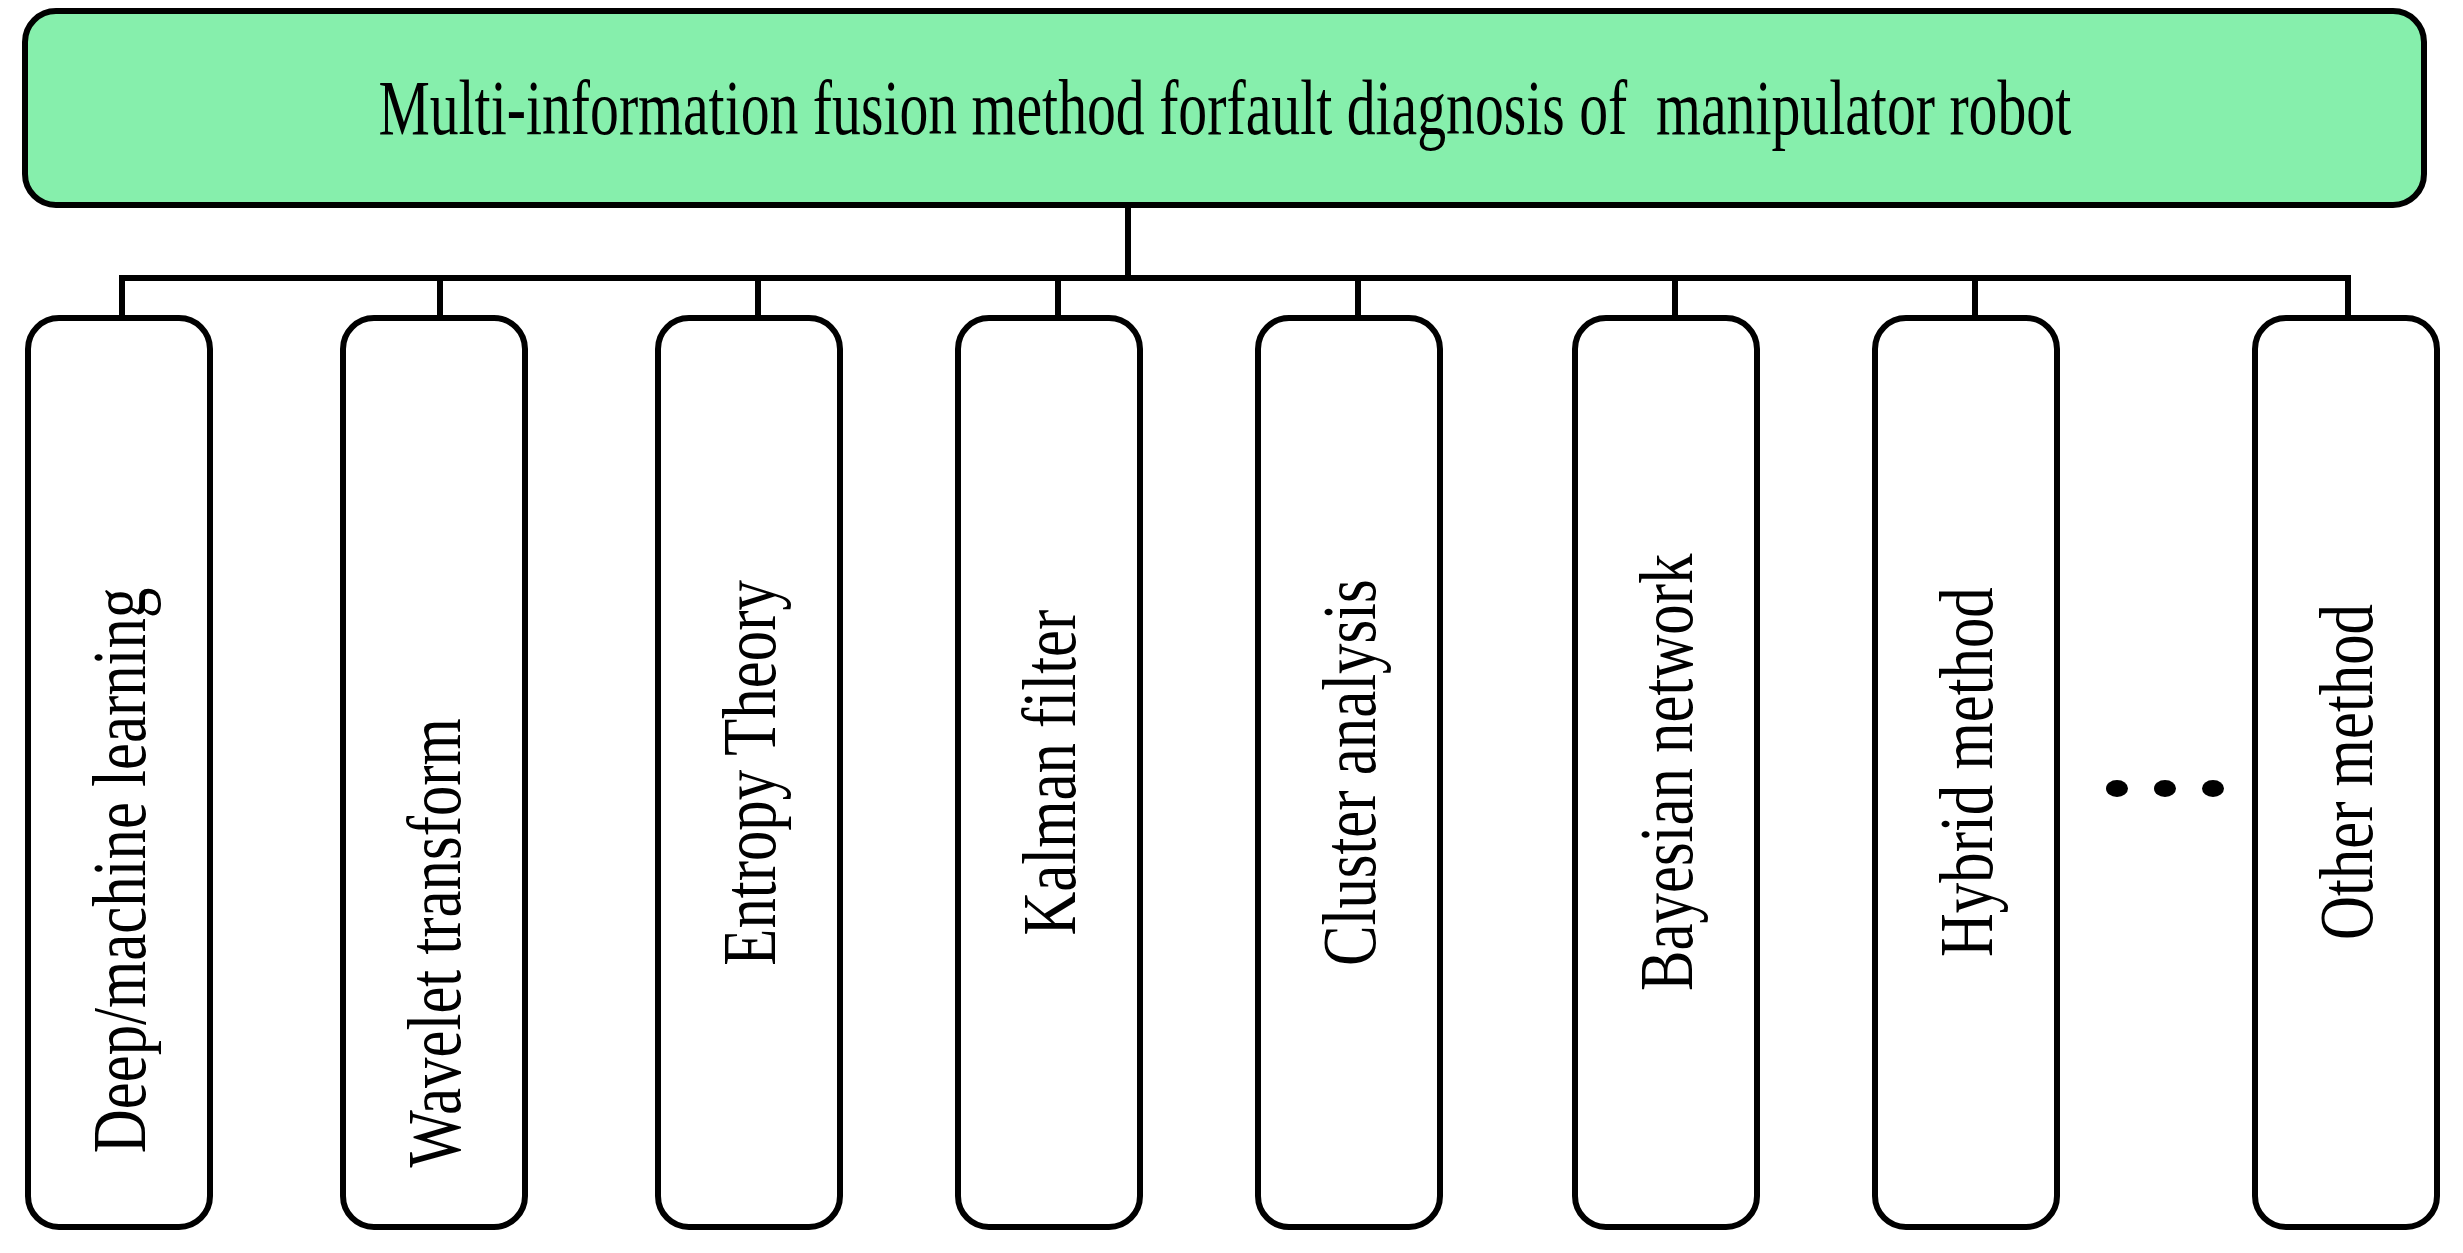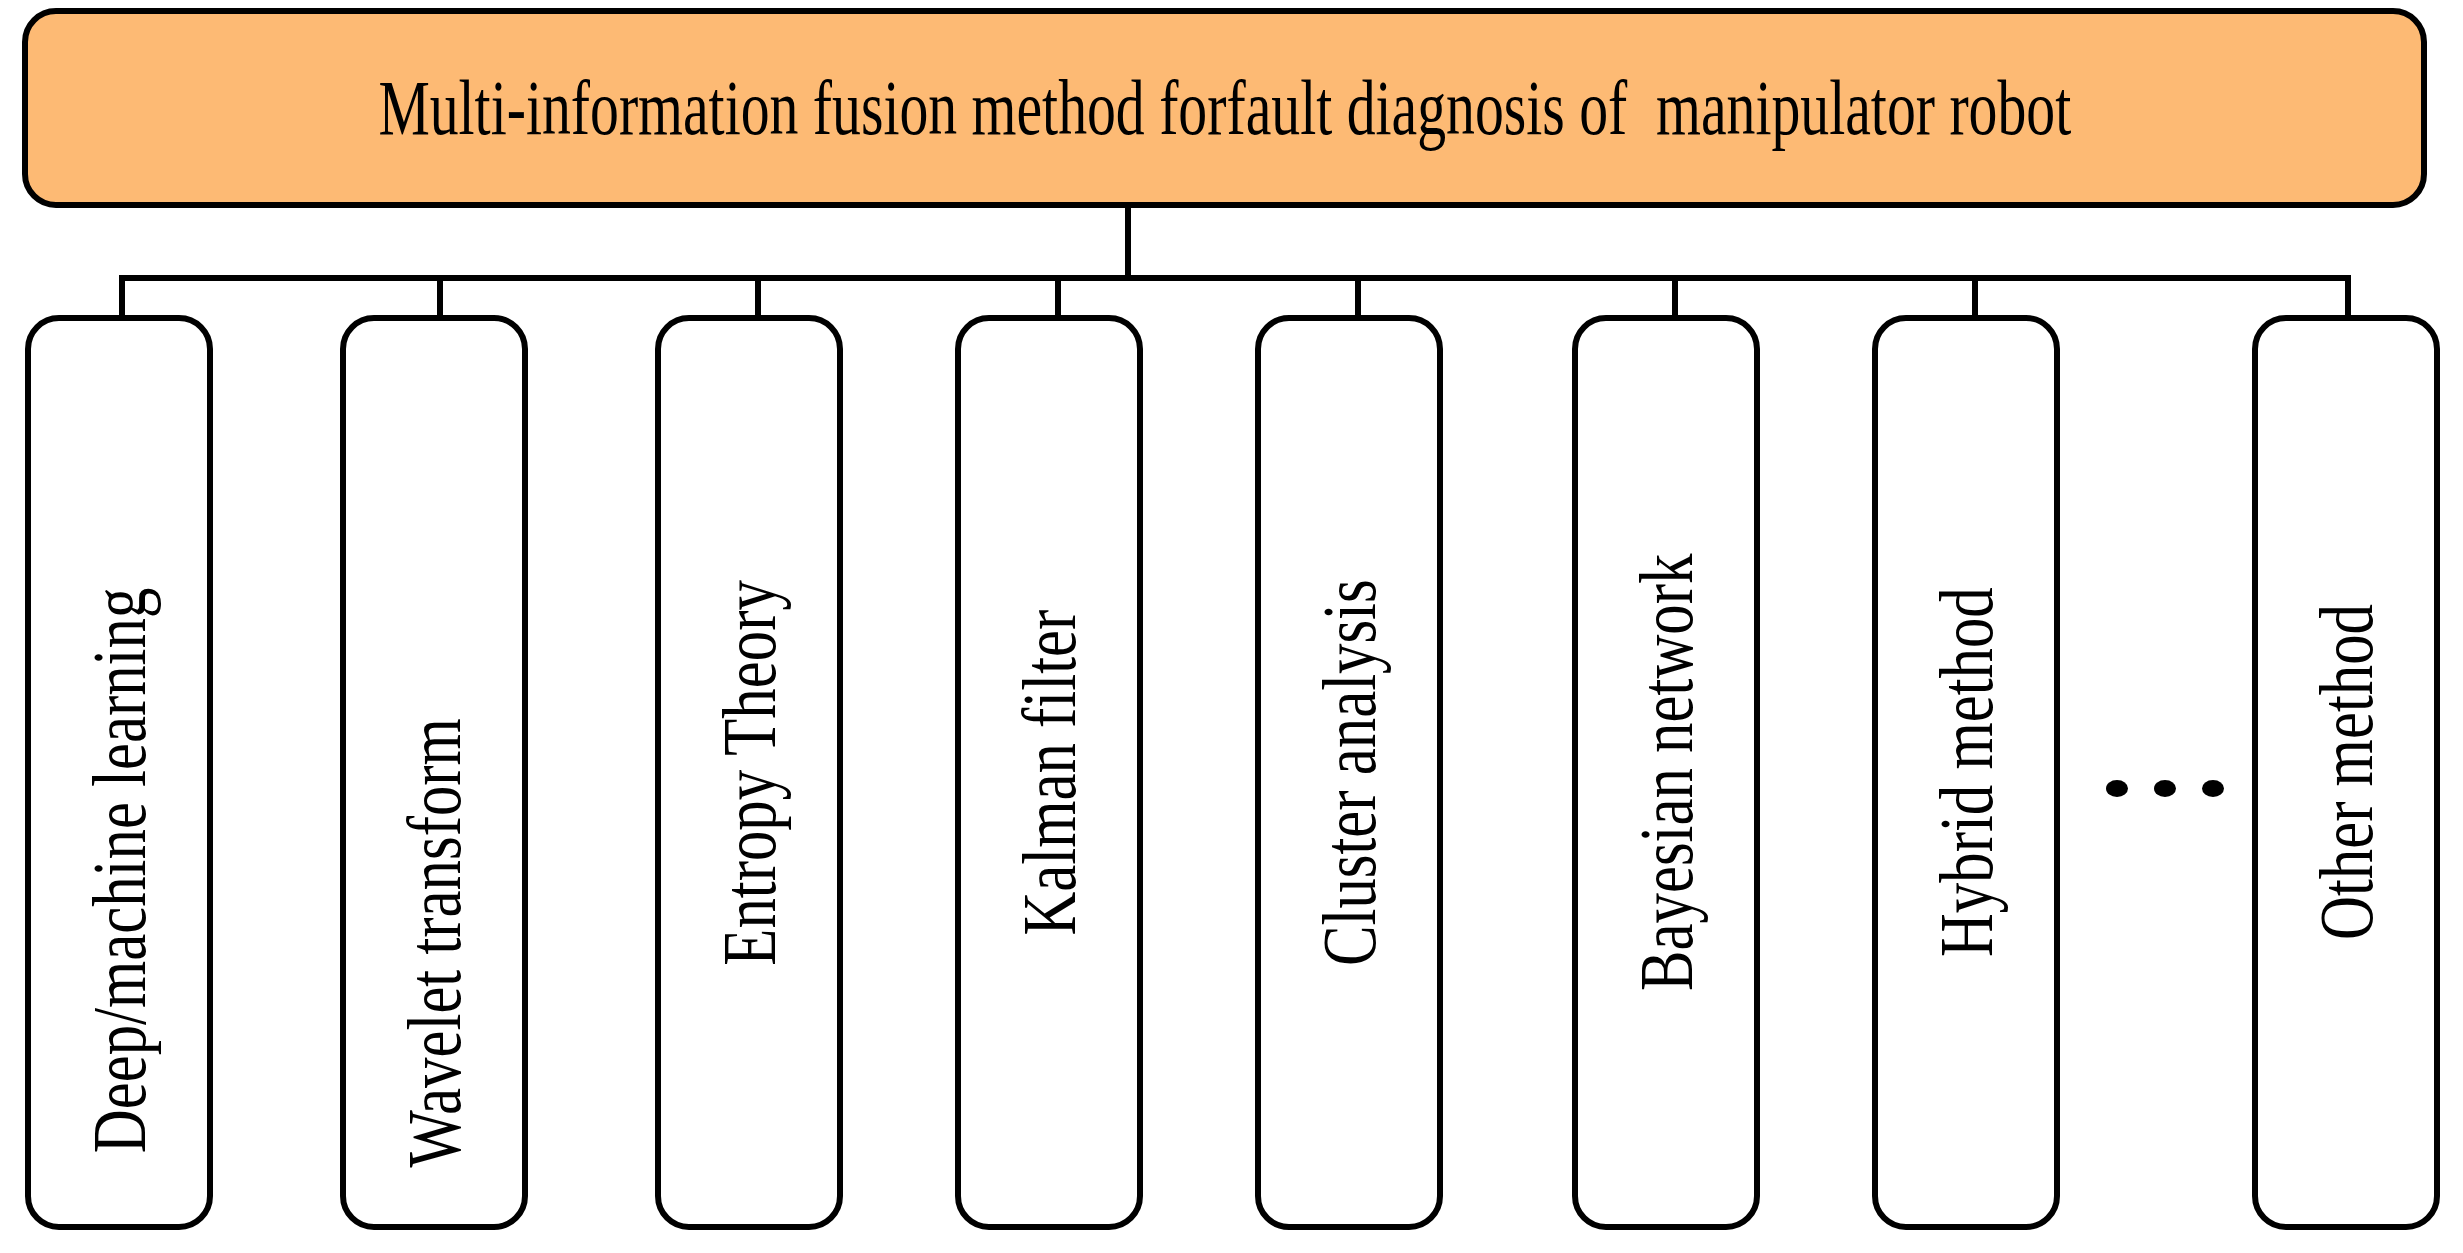--- a/index.html
+++ b/index.html
@@ -22,21 +22,21 @@
   
   .root-box {
     position: absolute;
     left: 22px;
     top: 8px;
     width: 2405px;
     height: 200px;
     box-sizing: border-box;
     border: 6px solid #000000;
     border-radius: 34px;
-    background: #fdba74;
+    background: #86efac;
     display: flex;
     align-items: center;
     justify-content: center;
     text-align: right;
   }
   .root-label {
     font-size: 78px;
     line-height: 1;
     color: #000000;
     white-space: pre;

